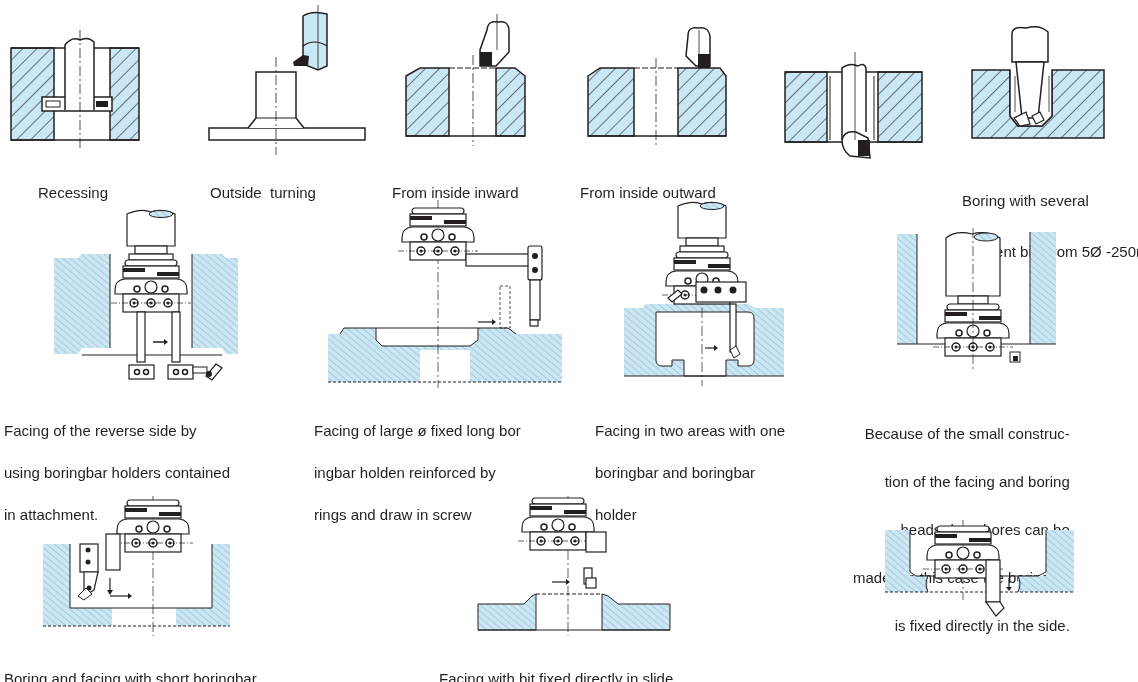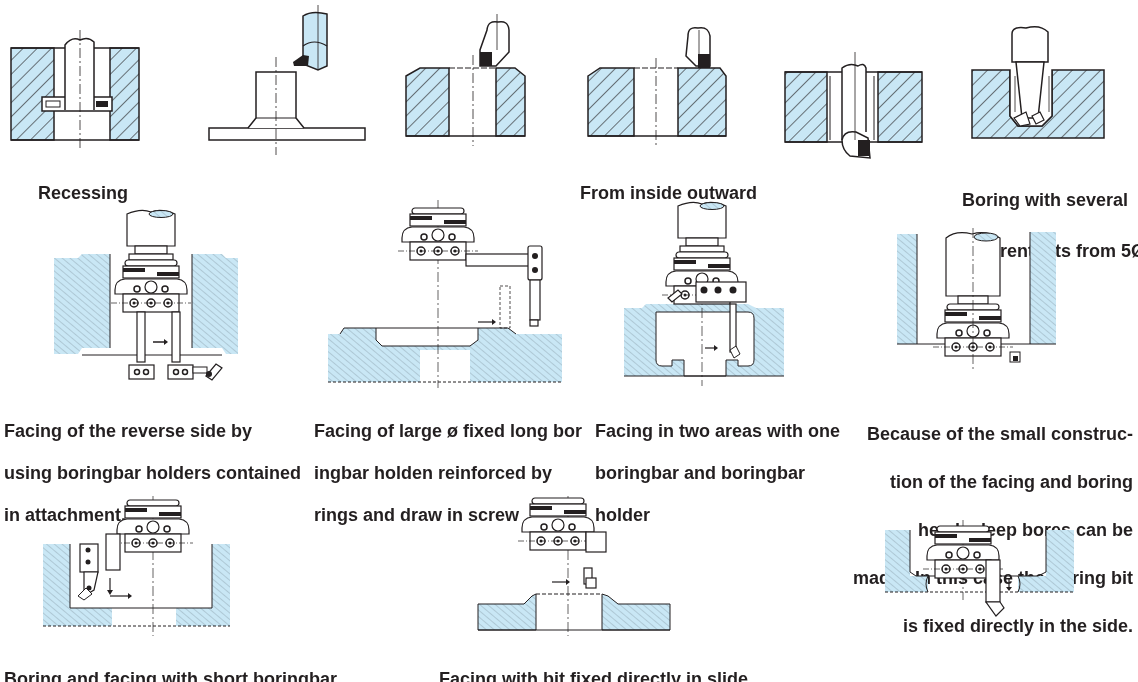--- a/index.html
+++ b/index.html
@@ -1,20 +1,20 @@
 <!DOCTYPE html>
 <html><head>
 <meta charset="utf-8">
 <style>
   html, body { margin: 0; padding: 0; background: #ffffff; }
   body { width: 1138px; height: 682px; position: relative; overflow: hidden;
          font-family: "Liberation Sans", sans-serif; color: #231f20; }
   .fig { position: absolute; }
   .fig svg { position: absolute; left: 0; top: 0; overflow: visible; }
-  .cap { position: absolute; font-size: 18px; line-height: 14px; white-space: pre; color: #231f20; font-weight: bold; }
+  .cap { position: absolute; font-size: 15px; line-height: 14px; white-space: pre; color: #231f20; }
   .cap span { display: block; }
 </style>
 </head>
 <body>
 
 <svg width="0" height="0" style="position:absolute">
   <defs>
     <pattern id="hatch" patternUnits="userSpaceOnUse" width="10" height="10" patternTransform="rotate(45)">
       <rect width="10" height="10" fill="#c9e7f5"></rect>
       <line x1="0" y1="0" x2="0" y2="10" stroke="#231f20" stroke-width="1.2"></line>
@@ -72,33 +72,39 @@
   <svg width="180" height="180">
     <rect x="19" y="128" width="156" height="12" fill="#fff" stroke="#231f20" stroke-width="1.5"></rect>
     <path d="M58 128 L66 118 L66 72 L106 72 L106 118 L114 128" fill="#fff" stroke="#231f20" stroke-width="1.5"></path>
     <line x1="66" y1="118" x2="106" y2="118" stroke="#231f20" stroke-width="1"></line>
     <line x1="86" y1="57" x2="86" y2="155" stroke="#231f20" stroke-width="0.8" stroke-dasharray="10 3 2 3"></line>
     <path d="M113 16 Q122 10 137 14 L137 66 L128 70 L113 64 Z" fill="#c9e7f5" stroke="#231f20" stroke-width="1.5"></path>
     <path d="M113 46 Q124 38 137 46" fill="none" stroke="#231f20" stroke-width="1.2"></path>
     <path d="M103 62 L113 55 L119 56 L118 66 L104 66 Z" fill="#231f20"></path>
     <line x1="128" y1="5" x2="128" y2="70" stroke="#231f20" stroke-width="0.8"></line>
   </svg>
+  <div class="cap" style="left:20px;top:158px;">
+    <span>Outside  turning</span>
+  </div>
 </div>
 
 <div class="fig" style="left:380px;top:0;width:180px;height:180px;">
   <svg width="180" height="180">
     <path d="M26 76 L40 68 L69 68 L69 136 L26 136 Z" fill="url(#hatch)" stroke="#231f20" stroke-width="1.5"></path>
     <path d="M116 68 L135 68 L145 76 L145 136 L116 136 Z" fill="url(#hatch)" stroke="#231f20" stroke-width="1.5"></path>
     <line x1="26" y1="136" x2="145" y2="136" stroke="#231f20" stroke-width="1.5"></line>
     <line x1="69" y1="68" x2="116" y2="68" stroke="#231f20" stroke-width="1.2" stroke-dasharray="6 2"></line>
     <line x1="93" y1="55" x2="93" y2="146" stroke="#231f20" stroke-width="0.8" stroke-dasharray="10 3 2 3"></line>
     <path d="M107 30 Q108 20 118 22 Q128 20 129 30 L129 52 L116 66 L100 66 L100 50 Z" fill="#fff" stroke="#231f20" stroke-width="1.5"></path>
     <rect x="100" y="52" width="12" height="14" fill="#231f20"></rect>
     <line x1="117" y1="14" x2="117" y2="50" stroke="#231f20" stroke-width="0.8"></line>
   </svg>
+  <div class="cap" style="left:12px;top:158px;">
+    <span>From inside inward</span>
+  </div>
 </div>
 
 <div class="fig" style="left:570px;top:0;width:180px;height:180px;text-align:center;">
   <svg width="180" height="180">
     <path d="M18 76 L30 68 L64 68 L64 136 L18 136 Z" fill="url(#hatch)" stroke="#231f20" stroke-width="1.5"></path>
     <path d="M108 68 L150 68 L156 76 L156 136 L108 136 Z" fill="url(#hatch)" stroke="#231f20" stroke-width="1.5"></path>
     <line x1="18" y1="136" x2="156" y2="136" stroke="#231f20" stroke-width="1.5"></line>
     <line x1="64" y1="68" x2="108" y2="68" stroke="#231f20" stroke-width="1.2" stroke-dasharray="6 2"></line>
     <line x1="86" y1="58" x2="86" y2="146" stroke="#231f20" stroke-width="0.8" stroke-dasharray="10 3 2 3"></line>
     <path d="M118 36 Q118 26 128 28 Q138 26 140 36 L140 66 L126 66 L116 56 Z" fill="#fff" stroke="#231f20" stroke-width="1.5"></path>

